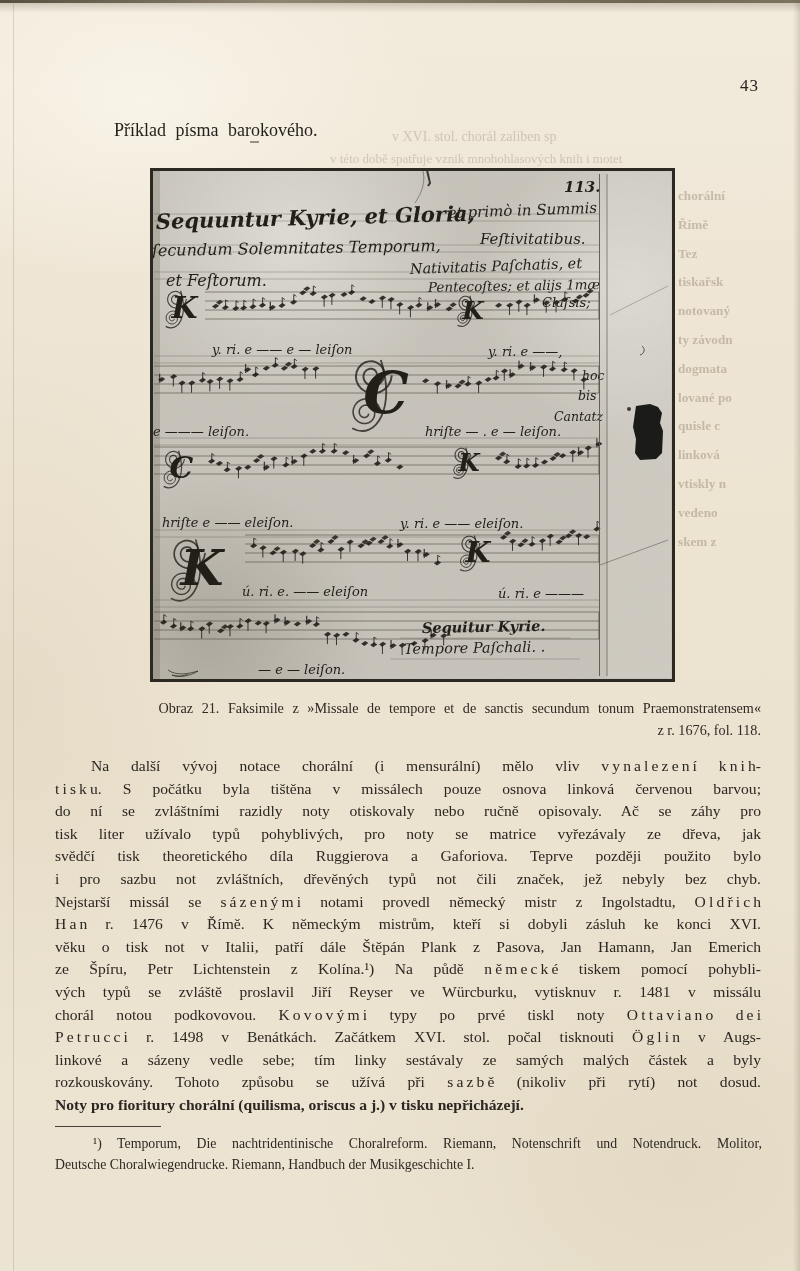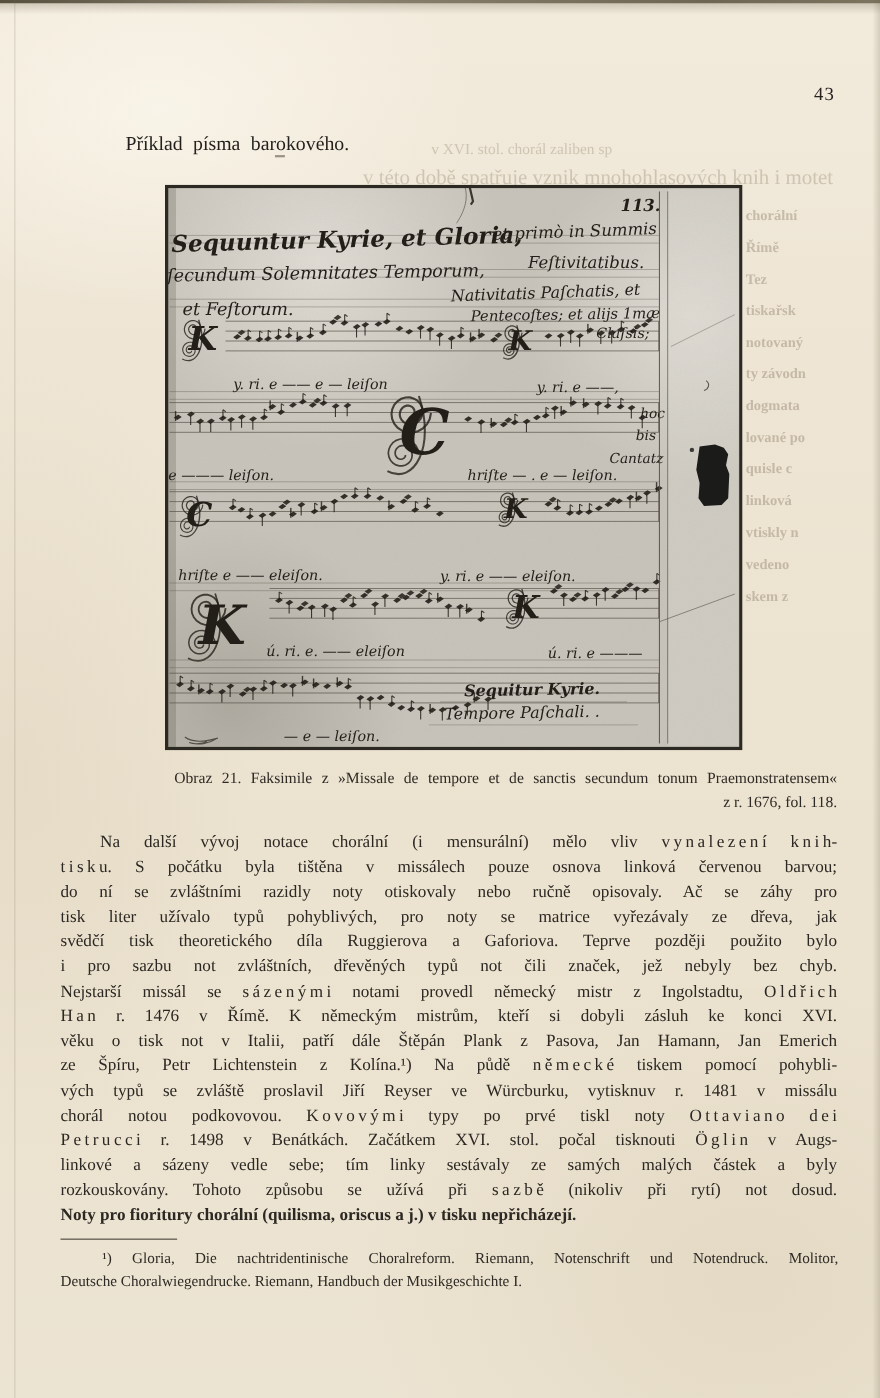--- a/index.html
+++ b/index.html
@@ -36,21 +36,21 @@
 
   .fn-rule{position:absolute;left:55px;top:1126px;width:106px;height:1px;background:#47403a;}
   .footnote{position:absolute;left:55px;top:1134px;width:707px;font-size:13.8px;
             line-height:20.5px;color:#2d2924;}
   .footnote .ln{text-align:justify;text-align-last:justify;}
   .footnote .ln.ind{text-indent:38px;}
   .footnote .ln.last{text-align-last:left;}
 
   .show-top{position:absolute;color:rgba(128,112,88,.30);filter:blur(.5px);font-size:14px;white-space:nowrap;}
   .show-top.t1{left:392px;top:129px;}
-  .show-top.t2{left:330px;top:151px;font-size:19px;}
+  .show-top.t2{left:330px;top:151px;font-size:13px;}
   .show-col{position:absolute;left:678px;top:182px;width:118px;font-size:13.2px;font-weight:bold;
             line-height:28.8px;color:rgba(124,108,86,.36);filter:blur(.45px);}
   .show-col div{white-space:nowrap;}
 
   .script{font-family:"DejaVu Serif",serif;font-style:italic;fill:#221e18;}
   .script.b{font-weight:bold;}
 </style>
 </head>
 <body>
 
@@ -578,16 +578,16 @@
       <div class="ln">ze Špíru, Petr Lichtenstein z Kolína.¹) Na půdě n ě m e c k é tiskem pomocí pohybli-</div>
       <div class="ln">vých typů se zvláště proslavil Jiří Reyser ve Würcburku, vytisknuv r. 1481 v missálu</div>
       <div class="ln">chorál notou podkovovou. K o v o v ý m i typy po prvé tiskl noty O t t a v i a n o d e i</div>
       <div class="ln">P e t r u c c i r. 1498 v Benátkách. Začátkem XVI. stol. počal tisknouti Ö g l i n v Augs-</div>
       <div class="ln">linkové a sázeny vedle sebe; tím linky sestávaly ze samých malých částek a byly</div>
       <div class="ln">rozkouskovány. Tohoto způsobu se užívá při s a z b ě (nikoliv při rytí) not dosud.</div>
       <div class="ln last">Noty pro fioritury chorální (quilisma, oriscus a j.) v tisku nepřicházejí.</div>
     </div>
   <div class="fn-rule"></div>
   <div class="footnote" id="footnote">
-      <div class="ln ind">¹) Gloria, Die nachtridentinische Choralreform. Riemann, Notenschrift und Notendruck. Molitor,</div>
+      <div class="ln ind">¹) Temporum, Die nachtridentinische Choralreform. Riemann, Notenschrift und Notendruck. Molitor,</div>
       <div class="ln last">Deutsche Choralwiegendrucke. Riemann, Handbuch der Musikgeschichte I.</div>
     </div>
 </div>
 
 </body></html>

